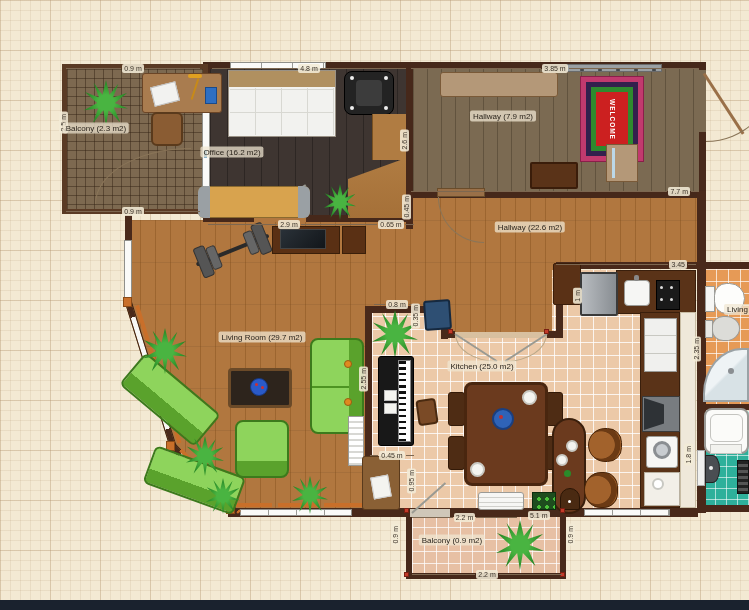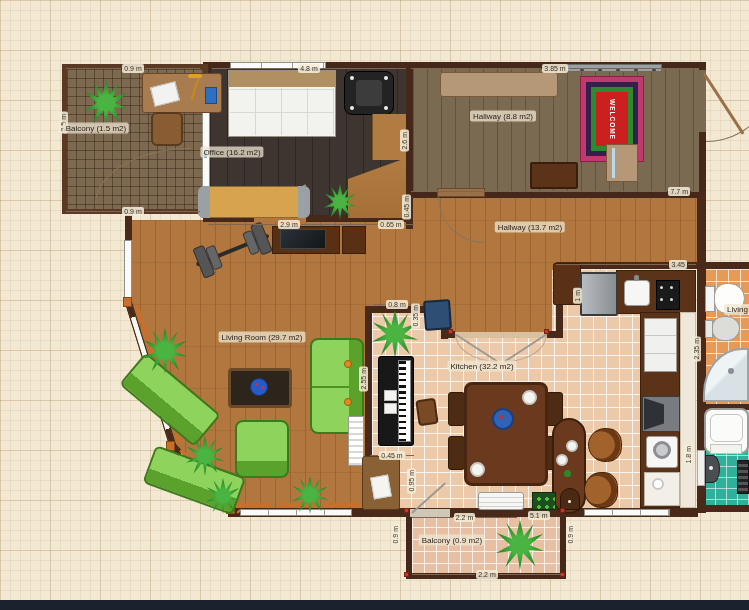--- a/index.html
+++ b/index.html
@@ -313,23 +313,23 @@
   <div class="dimv" style="left:684px;top:444px;">1.8 m</div>
   <div class="dimh" style="left:412px;top:512px;width:105px;">
       <b>2.2 m</b>
     </div>
   <div class="dimh" style="left:412px;top:569px;width:150px;">
       <b>2.2 m</b>
     </div>
   <div class="dimv" style="left:391px;top:524px;">0.9 m</div>
   <div class="dimv" style="left:566px;top:524px;">0.9 m</div>
 
-  <div class="rlabel" style="left:96px;top:128px;">Balcony (1.5 m2)</div>
+  <div class="rlabel" style="left:96px;top:128px;">Balcony (2.3 m2)</div>
   <div class="rlabel" style="left:232px;top:152px;">Office (16.2 m2)</div>
-  <div class="rlabel" style="left:503px;top:116px;">Hallway (8.8 m2)</div>
-  <div class="rlabel" style="left:530px;top:227px;">Hallway (13.7 m2)</div>
+  <div class="rlabel" style="left:503px;top:116px;">Hallway (7.9 m2)</div>
+  <div class="rlabel" style="left:530px;top:227px;">Hallway (22.6 m2)</div>
   <div class="rlabel" style="left:262px;top:337px;">Living Room (29.7 m2)</div>
-  <div class="rlabel" style="left:482px;top:366px;">Kitchen (32.2 m2)</div>
+  <div class="rlabel" style="left:482px;top:366px;">Kitchen (25.0 m2)</div>
   <div class="rlabel" style="left:452px;top:540px;">Balcony (0.9 m2)</div>
   <div class="rlabel2" style="left:724px;top:304px;">Living</div>
 
   <div class="a" style="left:0;top:600px;width:749px;height:10px;background:#1a222e;"></div>
 </div>
 
 </body></html>

